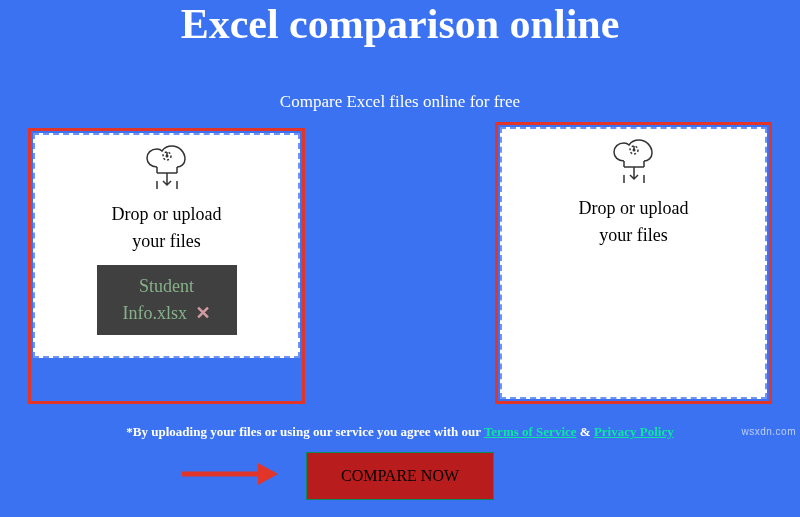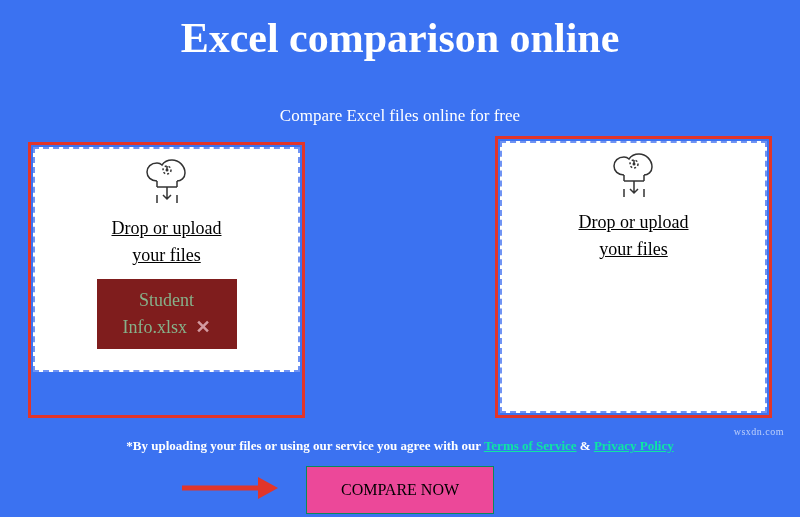--- a/index.html
+++ b/index.html
@@ -9,21 +9,20 @@
       background: #3b72f1;
       font-family: Georgia, 'Times New Roman', serif;
       color: #fff;
       overflow: hidden;
       position: relative;
     }
     .page-title {
       text-align: center;
       font-size: 42px;
       font-weight: bold;
-      padding-top: 14px;
     }
     .subtitle {
       text-align: center;
       font-size: 17px;
       margin-top: 44px;
     }
     .drop-row {
       display: flex;
       justify-content: space-between;
       padding: 16px 28px 0 28px;
@@ -44,26 +43,25 @@
       flex-direction: column;
       align-items: center;
       padding-top: 10px;
       color: #000;
     }
     .drop-zone.tall { height: 272px; }
     .upload-icon { margin-bottom: 4px; }
     .drop-label {
       text-align: center;
       font-size: 18px;
-      text-decoration: underline;
       line-height: 1.5;
       margin-bottom: 10px;
     }
     .file-chip {
-      background: #7f1d1d;
+      background: #404040;
       color: #86b18a;
       font-size: 18px;
       padding: 8px 10px;
       text-align: center;
       line-height: 1.5;
       display: flex;
       flex-direction: column;
       align-items: flex-end;
       max-width: 140px;
     }
@@ -90,40 +88,40 @@
     }
     .terms .amp { color: #fff; }
     .compare-row {
       display: flex;
       justify-content: center;
       align-items: center;
       margin-top: 12px;
       position: relative;
     }
     .compare-btn {
-      background: #ec4899;
+      background: #b91c1c;
       border: 1px solid #0a8a5a;
       color: #000;
       font-family: Georgia, serif;
       font-size: 16px;
       padding: 14px 34px;
       cursor: pointer;
       position: relative;
     }
     .arrow {
       position: absolute;
       left: 180px;
       top: 50%;
       transform: translateY(-50%);
     }
     .watermark {
       position: absolute;
-      right: 16px;
+      right: 4px;
       bottom: 80px;
-      font-family: Liberation Serif, serif;
+      font-family: Liberation Sans, sans-serif;
       font-size: 10px;
       color: rgba(255,255,255,0.65);
       letter-spacing: 0.5px;
     }
   </style>
 </head>
 <body>
 
 <h1 class="page-title">Excel comparison online</h1>
 <div class="subtitle">Compare Excel files online for free</div>

